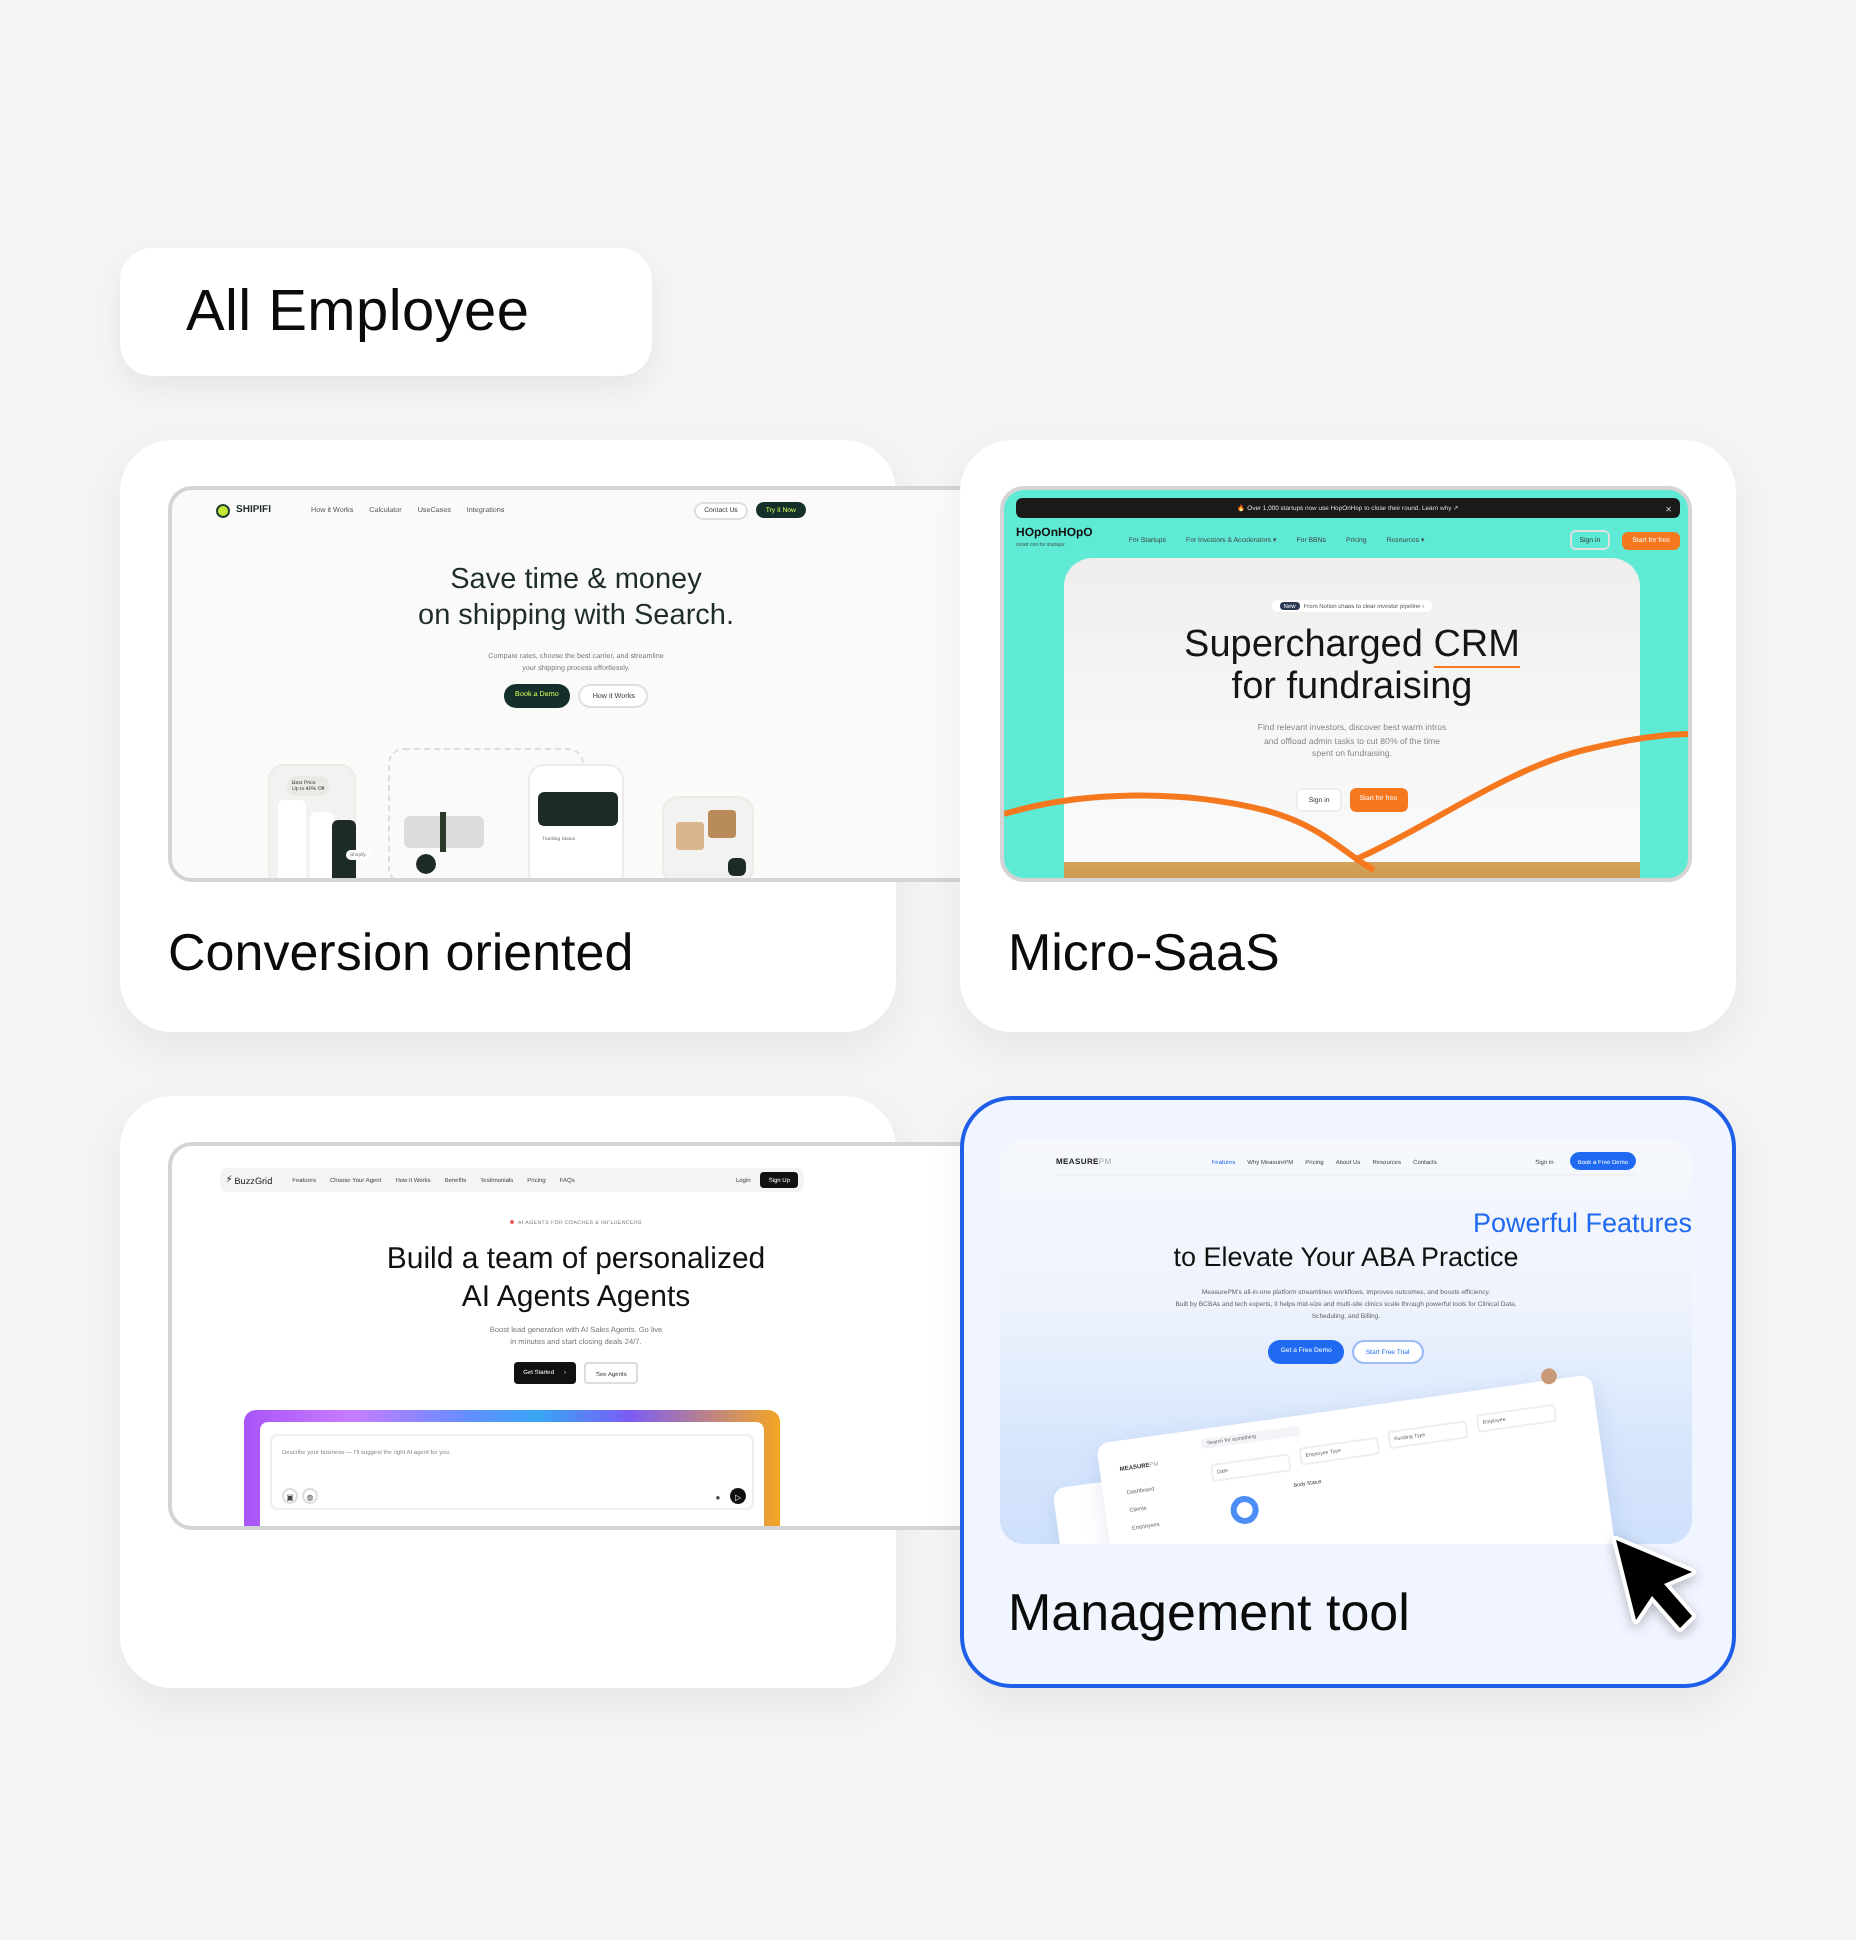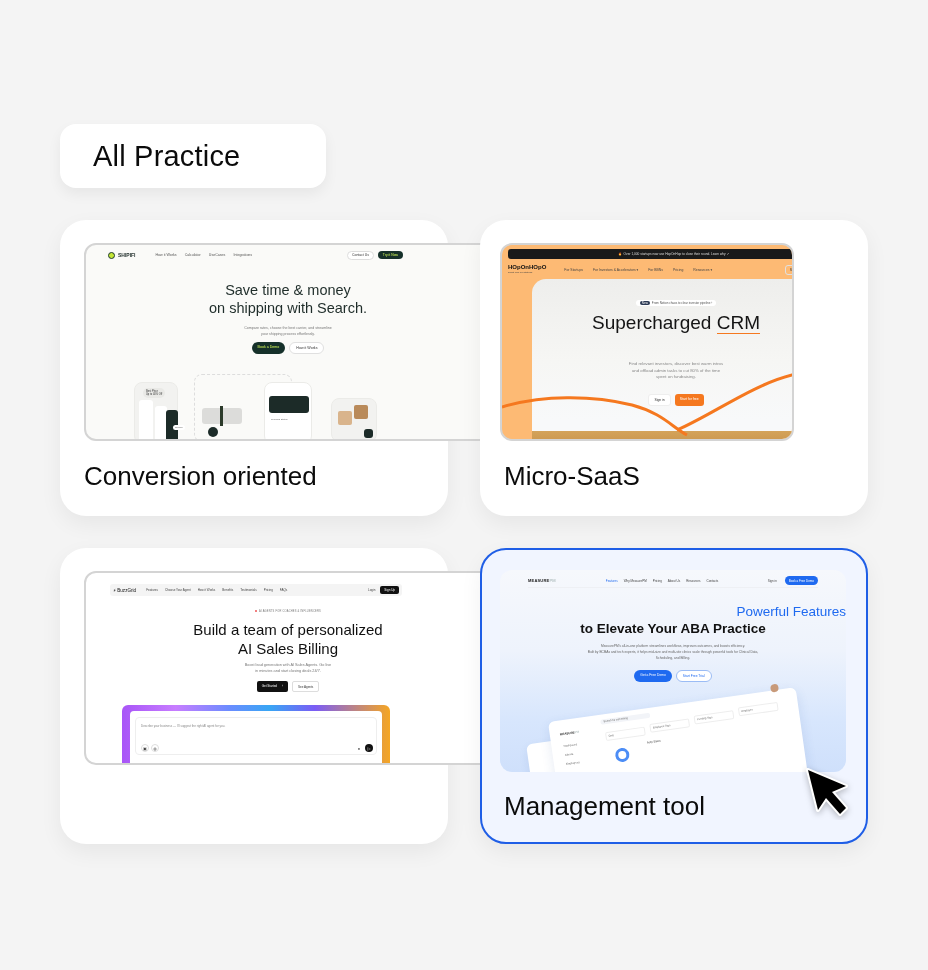--- a/index.html
+++ b/index.html
@@ -11,21 +11,21 @@
   .card { position: absolute; width: 388px; height: 296px; background: #fff; border-radius: 26px; box-shadow: 0 8px 22px rgba(0,0,0,0.06); }
   .card.c1 { left: 60px; top: 220px; }
   .card.c2 { left: 480px; top: 220px; }
   .card.c3 { left: 60px; top: 548px; }
   .card.c4 { left: 480px; top: 548px; background: #f1f5ff; border: 2px solid #1f5ee6; }
 
   .card-label { position: absolute; left: 24px; bottom: 24px; font-size: 26px; color: #0b0b0b; }
   .card.c4 .card-label { left: 22px; bottom: 20px; }
 
   .preview { position: absolute; left: 24px; top: 23px; width: 408px; height: 198px; border: 2px solid #d4d4d4; border-radius: 12px; overflow: hidden; background: #fafaf8; }
-  .card.c2 .preview { left: 20px; width: 294px; background: #fdba74; }
+  .card.c2 .preview { left: 20px; width: 346px; background: #5eead4; }
   .card.c3 .preview { height: 194px; background: #fff; top: 23px; }
   .card.c4 .preview { left: 18px; top: 20px; width: 346px; height: 202px; border: none; border-radius: 12px; background: linear-gradient(180deg, #f6f8fc 0%, #eef3fc 40%, #d7e6fd 75%, #cfe0fb 100%); }
 
   
   .t { font-size: 4px; color: #666; white-space: nowrap; }
 
   
   .sh-nav { position: absolute; left: 22px; top: 3px; width: 295px; height: 14px; display: flex; align-items: center; }
   .sh-logo { display: flex; align-items: center; gap: 3px; font-size: 5px; font-weight: bold; color: #1f2d2a; }
   .sh-logo-mark { width: 7px; height: 7px; border-radius: 50%; background: #c4e636; border: 1.5px solid #1f3b2f; }
@@ -95,36 +95,36 @@
   .ms-logo { font-size: 4px; font-weight: bold; color: #222; letter-spacing: 0.2px; }
   .ms-logo span { color: #9aa; font-weight: normal; }
   .ms-links { display: flex; gap: 6px; margin-left: 50px; }
   .ms-links span { font-size: 3px; color: #444; }
   .ms-links span.active { color: #1f6af0; }
   .ms-right { margin-left: auto; display: flex; gap: 8px; align-items: center; }
   .ms-sign { font-size: 3px; color: #444; }
   .ms-demo { font-size: 3px; background: #1f6af0; color: #fff; border-radius: 6px; padding: 2.5px 4px; }
   .ms-h1 { position: absolute; left: 0; right: 0; top: 33px; text-align: center; font-size: 13.5px; line-height: 17px; }
   .ms-h1 .blue { color: #1f6af0; display: block; text-align: right; }
-  .ms-h1 .dark { color: #111; display: block; font-weight: bold; }
+  .ms-h1 .dark { color: #111; display: block; }
   .ms-sub { position: absolute; left: 0; right: 0; top: 73px; text-align: center; font-size: 3.3px; line-height: 6.2px; color: #666; }
   .ms-btns { position: absolute; left: 0; right: 0; top: 100px; display: flex; justify-content: center; gap: 4px; }
   .ms-b1 { font-size: 3.3px; background: #1f6af0; color: #fff; border-radius: 7px; padding: 3px 6px; }
   .ms-b2 { font-size: 3.3px; background: #fff; color: #1f6af0; border: 1px solid #9bbcf5; border-radius: 7px; padding: 3px 6px; }
   .ms-app { position: absolute; left: 48px; top: 152px; width: 250px; height: 90px; background: #fff; border-radius: 6px; transform: rotate(-8deg); transform-origin: 0 0; box-shadow: 0 4px 12px rgba(40,80,160,0.12); }
   .ms-app2 { position: absolute; left: 30px; top: 170px; width: 60px; height: 60px; background: #fff; border-radius: 6px; transform: rotate(-8deg); box-shadow: 0 4px 10px rgba(40,80,160,0.1); }
 
   
   .cursor { position: absolute; left: 802px; top: 764px; width: 54px; height: 56px; }
 </style>
 </head>
 <body>
 
 <div class="title-pill">
-  <span>All Practice</span>
+  <span>All Employee</span>
 </div>
 
 <div class="card c1">
   <div class="preview">
     <div class="sh-nav">
       <div class="sh-logo">
         <span class="sh-logo-mark"></span>
         <span>SHIPIFI</span>
       </div>
       <div class="sh-links">
@@ -200,20 +200,21 @@
         <span class="hp-sign">Sign in</span>
         <span class="hp-start">Start for free</span>
       </div>
     </div>
     <div class="hp-hero">
       <div class="hp-pill">
           <span><b>New</b><em style="font-style:normal">From Notion chaos to clear investor pipeline ›</em></span>
         </div>
       <div class="hp-h1">
         <div><span>Supercharged </span><u>CRM</u></div>
+        <div>for fundraising</div>
       </div>
       <div class="hp-sub">
         <div>Find relevant investors, discover best warm intros</div>
         <div>and offload admin tasks to cut 80% of the time</div>
         <div>spent on fundraising.</div>
       </div>
       <div class="hp-btns">
         <span class="hp-b1">Sign in</span>
         <span class="hp-b2">Start for free</span>
       </div>
@@ -244,21 +245,21 @@
         <span>FAQs</span>
       </div>
       <div class="bz-right">
         <span class="bz-login">Login</span>
         <span class="bz-sign">Sign Up</span>
       </div>
     </div>
     <div class="bz-tag"><i></i><span>AI AGENTS FOR COACHES &amp; INFLUENCERS</span></div>
     <div class="bz-h1">
       <div>Build a team of personalized</div>
-      <div>AI Sales Billing</div>
+      <div>AI Agents Agents</div>
     </div>
     <div class="bz-sub">
       <div>Boost lead generation with AI Sales Agents. Go live</div>
       <div>in minutes and start closing deals 24/7.</div>
     </div>
     <div class="bz-btns">
       <span class="bz-b1">
           <span>Get Started</span>
           <span>›</span>
         </span>

